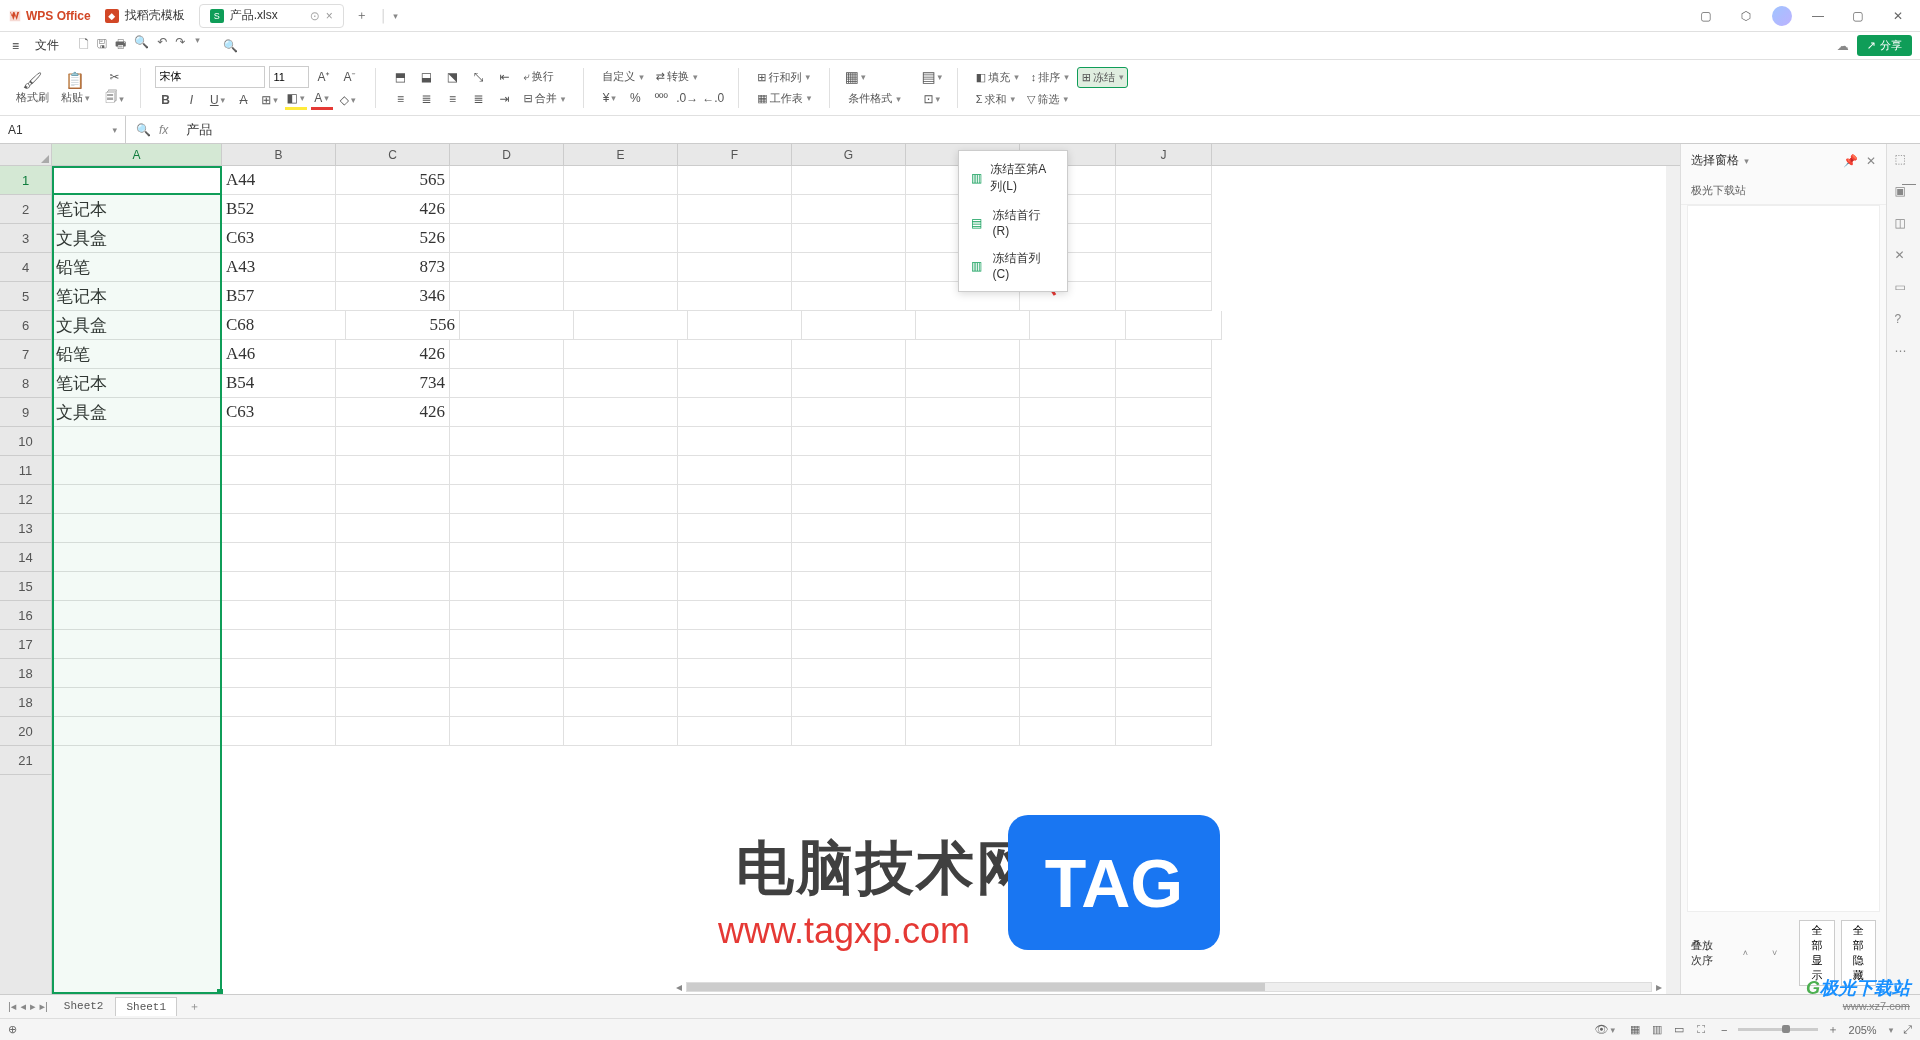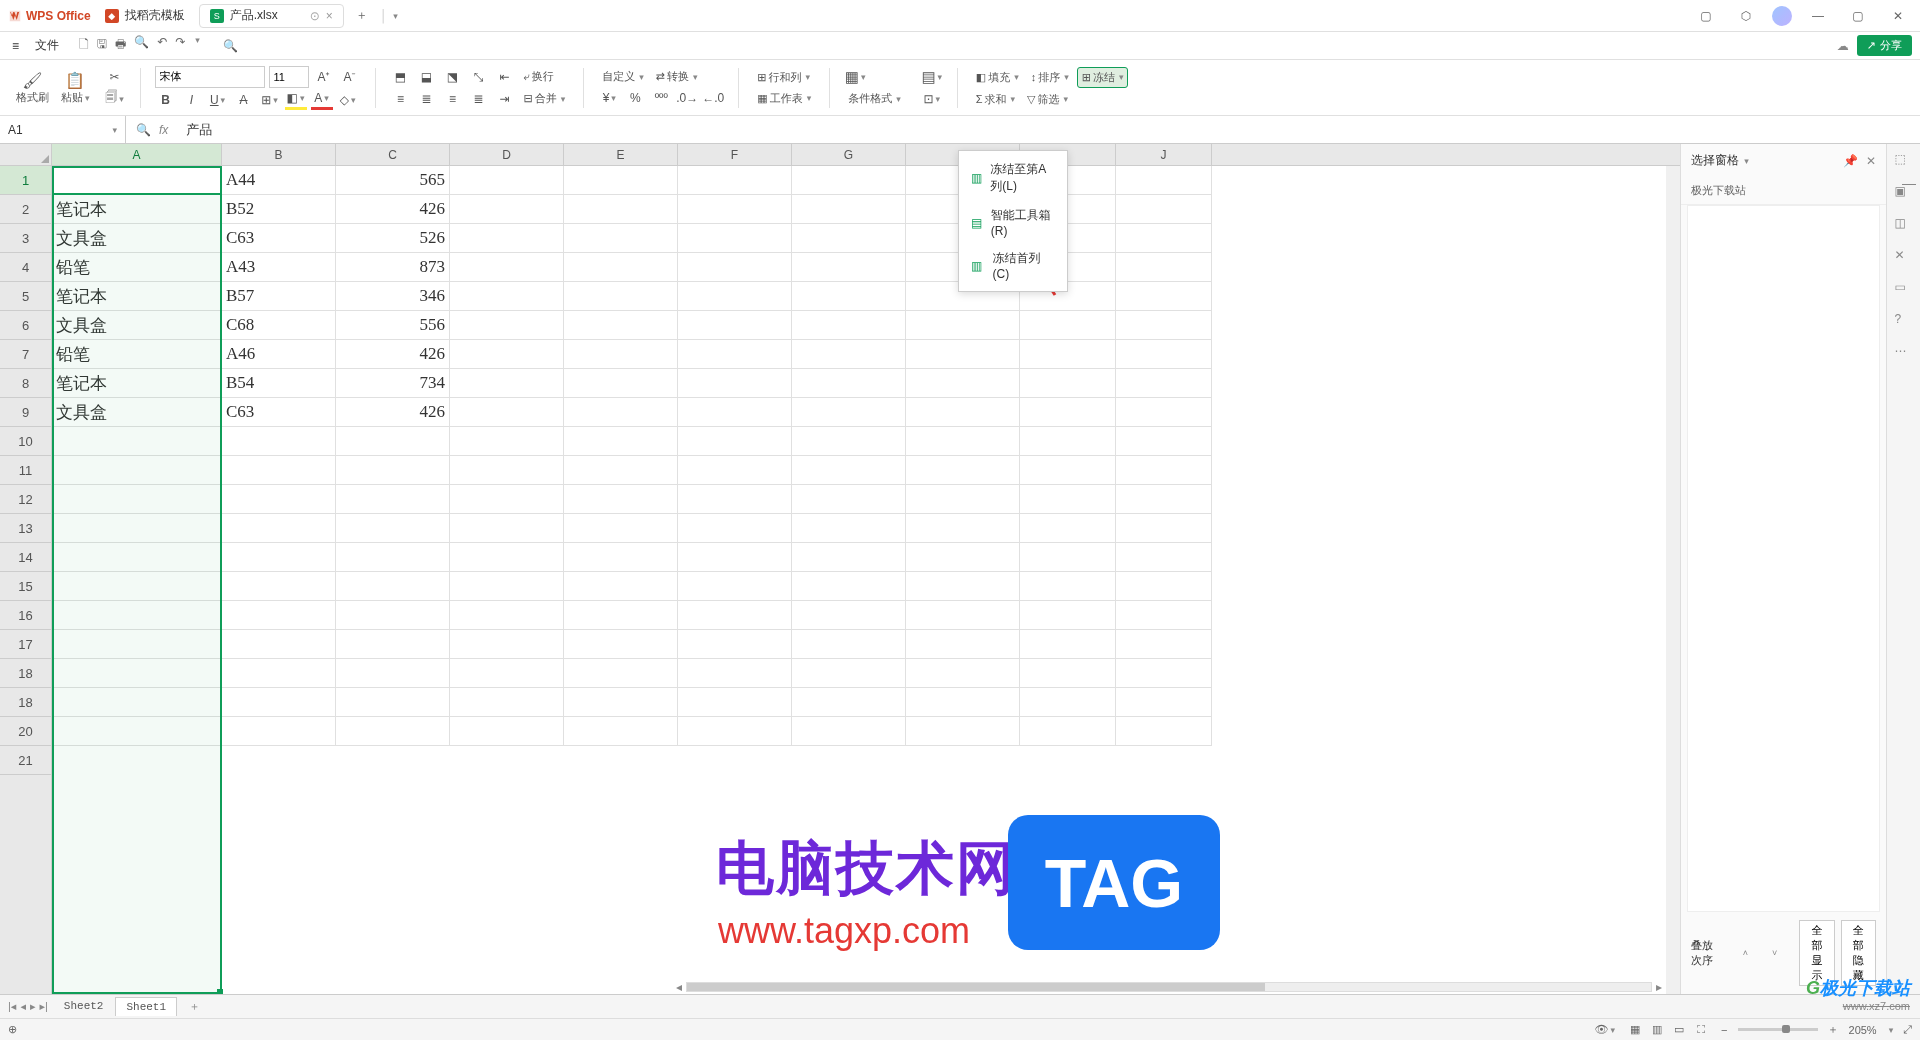--- a/index.html
+++ b/index.html
@@ -79,21 +79,21 @@
 
 
 .freeze-dropdown { position: absolute; left: 958px; top: 150px; width: 110px; background: #fff; border: 1px solid #ccc; box-shadow: 0 2px 8px rgba(0,0,0,0.15); z-index: 100; padding: 4px 0; }
 .freeze-item { display: flex; align-items: center; gap: 8px; padding: 6px 12px; font-size: 12px; cursor: pointer; }
 .freeze-icon { width: 14px; height: 14px; color: #0f9d58; }
 
 
 .arrow-annot { position: absolute; left: 1005px; top: 225px; z-index: 99; pointer-events: none; }
 
 
-.watermark1 { position: absolute; left: 716px; top: 830px; font-size: 58px; font-weight: bold; color: #6d28d9; font-family: "Microsoft YaHei"; letter-spacing: 2px; z-index: 50; pointer-events: none; white-space: nowrap; }
+.watermark1 { position: absolute; left: 736px; top: 830px; font-size: 58px; font-weight: bold; color: #404040; font-family: "Microsoft YaHei"; letter-spacing: 2px; z-index: 50; pointer-events: none; white-space: nowrap; }
 .watermark1-sub { position: absolute; left: 718px; top: 910px; font-size: 36px; color: #e53935; font-family: Arial; z-index: 50; pointer-events: none; }
 .tag-box { position: absolute; left: 1008px; top: 815px; width: 212px; height: 135px; background: #1976f2; border-radius: 20px; display: flex; align-items: center; justify-content: center; z-index: 50; pointer-events: none; }
 .tag-box span { color: #fff; font-size: 68px; font-weight: bold; font-family: Arial; }
 .watermark2 { position: absolute; right: 10px; bottom: 28px; z-index: 60; pointer-events: none; text-align: right; }
 .watermark2 .line1 { color: #1890ff; font-size: 18px; font-style: italic; font-weight: bold; }
 .watermark2 .line1 .g { color: #4caf50; }
 .watermark2 .line2 { color: #888; font-size: 11px; text-decoration: line-through; }
 
 
 .right-panel { width: 206px; background: #fafafa; border-left: 1px solid #ddd; display: flex; flex-direction: column; }
@@ -316,21 +316,21 @@
   </div>
 </div>
 
 <div class="freeze-dropdown">
   <div class="freeze-item">
     <span class="freeze-icon">▥</span>
     <span>冻结至第A列(L)</span>
   </div>
   <div class="freeze-item">
     <span class="freeze-icon">▤</span>
-    <span>智能工具箱(R)</span>
+    <span>冻结首行(R)</span>
   </div>
   <div class="freeze-item">
     <span class="freeze-icon">▥</span>
     <span>冻结首列(C)</span>
   </div>
 </div>
 
 <svg class="arrow-annot" width="60" height="80">
   <defs>
       <marker id="ah" markerWidth="10" markerHeight="10" refX="2" refY="3" orient="auto">
@@ -450,21 +450,21 @@
           <div class="cell" style="width: 114px;"></div>
           <div class="cell" style="width: 114px;"></div>
           <div class="cell" style="width: 114px;"></div>
           <div class="cell" style="width: 114px;"></div>
           <div class="cell" style="width: 114px;"></div>
           <div class="cell" style="width: 96px;"></div>
           <div class="cell" style="width: 96px;"></div>
         </div>
         <div class="cell-row">
           <div class="cell" style="width: 170px;">文具盒</div>
-          <div class="cell" style="width: 114px;">C68</div>
+          <div class="cell" style="width: 124px;">C68</div>
           <div class="cell num" style="width: 114px;">556</div>
           <div class="cell" style="width: 114px;"></div>
           <div class="cell" style="width: 114px;"></div>
           <div class="cell" style="width: 114px;"></div>
           <div class="cell" style="width: 114px;"></div>
           <div class="cell" style="width: 114px;"></div>
           <div class="cell" style="width: 96px;"></div>
           <div class="cell" style="width: 96px;"></div>
         </div>
         <div class="cell-row">

